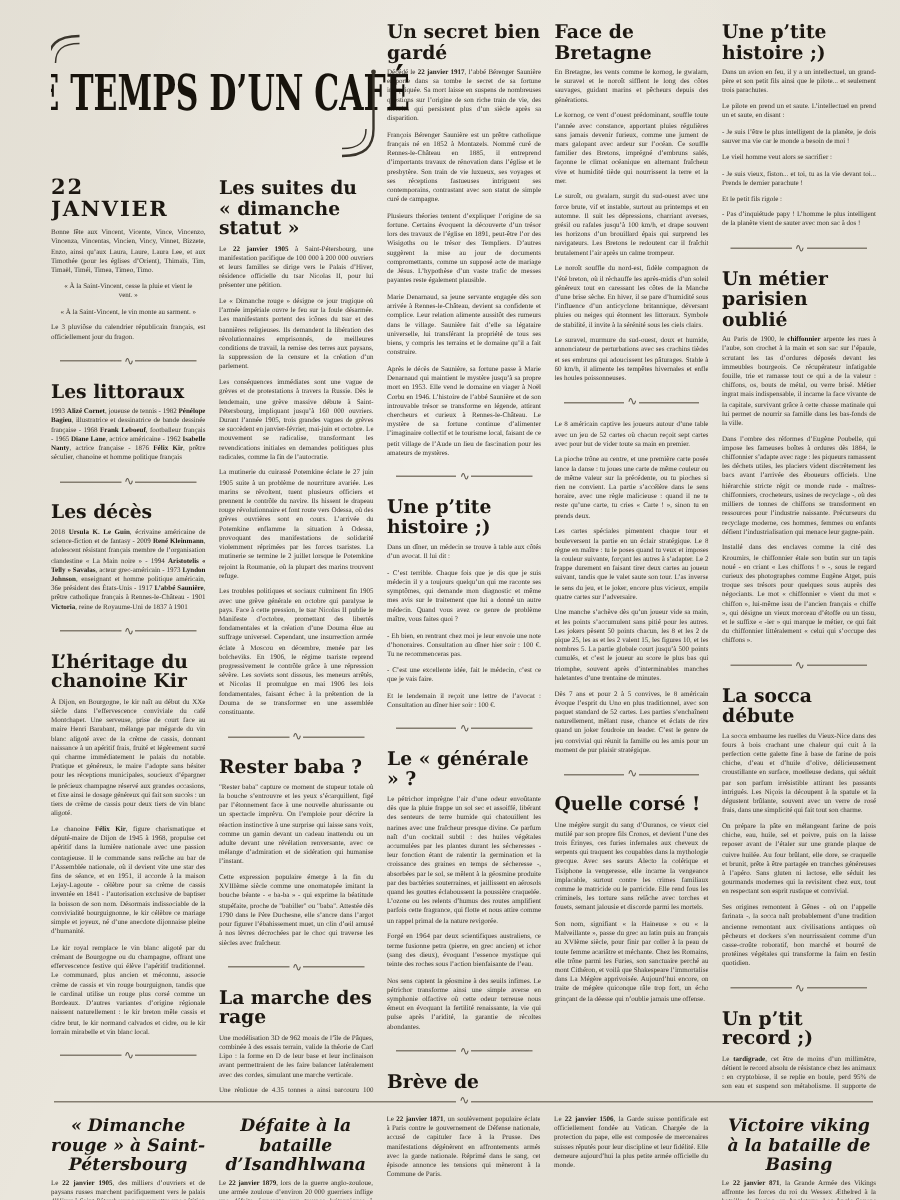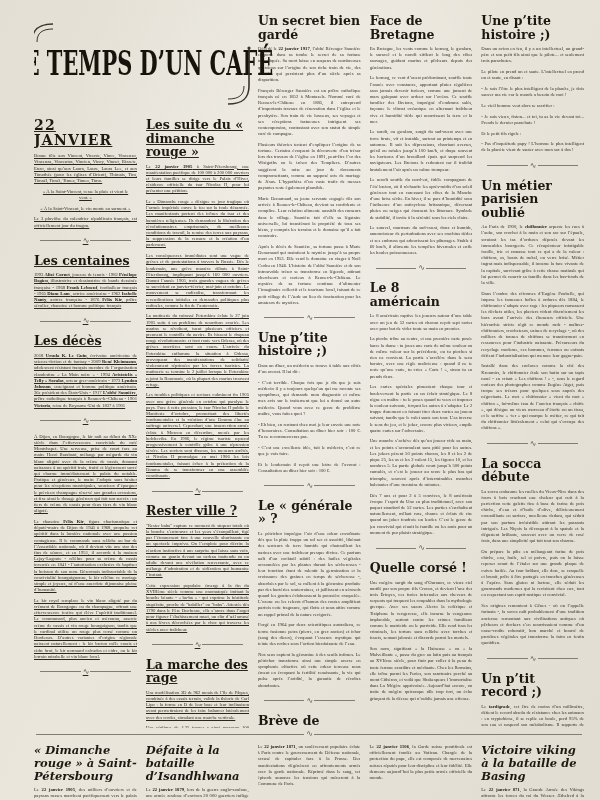--- a/index.html
+++ b/index.html
@@ -8,21 +8,21 @@
     background:#eae6dc;
     background-image:radial-gradient(ellipse at 50% 35%, rgba(255,255,255,.35), rgba(0,0,0,0) 60%),
                      linear-gradient(115deg, rgba(120,110,90,.06), rgba(0,0,0,0) 40%, rgba(120,110,90,.08));
     color:#2b261e;
     font-family:"Liberation Serif", serif;
     padding:12px 16px 8px 34px;
     overflow:hidden;
   }
   .top{display:flex;gap:9px;height:716px;overflow:hidden;}
   .left-group{flex:0 0 215px;display:flex;flex-direction:column;min-width:0;}
-  .left-cols{display:flex;gap:9px;flex:1;min-height:0;text-decoration:underline;}
+  .left-cols{display:flex;gap:9px;flex:1;min-height:0;}
   .col{flex:1 1 0;min-width:0;overflow:hidden;}
 
   
   .masthead{position:relative;height:86px;display:flex;align-items:center;justify-content:center;margin:8px 0 10px;}
   .masthead h1{
     margin:0;font-family:"DejaVu Serif", serif;font-weight:bold;color:#17130c;
     font-size:22px;letter-spacing:0px;white-space:nowrap;
     transform:scale(.95,1.5);transform-origin:center;
   }
   .orn{position:absolute;color:#3a352c;}
@@ -43,21 +43,21 @@
 
   
   .divider{display:flex;align-items:center;gap:2px;margin:8px 6px 9px;color:#5b554a;}
   .divider .dl{flex:1;border-top:1px solid #847d70;height:0;}
   .divider .sq{font-size:8px;line-height:1;letter-spacing:-1px;}
   .divider.major{margin:2px 2px 6px;}
 
   
   .bottom{display:flex;gap:9px;margin-top:2px;}
   .bottom .col{overflow:hidden;}
-  .bottom h2{font-style:italic;font-size:11.5px;line-height:1.12;margin:0 0 4px;}
+  .bottom h2{font-style:italic;font-size:11.5px;line-height:1.12;margin:0 0 4px;text-align:center;}
 </style>
 </head>
 <body>
 
 <div class="page">
   <div class="top">
 
     <div class="left-group">
       <header class="masthead">
         <svg class="orn l" width="26" height="60" viewBox="0 0 26 60">
@@ -80,64 +80,65 @@
               <p class="center">« À la Saint-Vincent, cesse la pluie et vient le vent. »</p>
               <p class="center">« À la Saint-Vincent, le vin monte au sarment. »</p>
               <p>Le 3 pluviôse du calendrier républicain français, est officiellement jour du fragon.</p>
             </article>
             <div class="divider">
               <span class="dl"></span>
               <span class="sq">∿</span>
               <span class="dl"></span>
             </div>
             <article>
-              <h2>Les centaines</h2>
+              <h2>Les littoraux</h2>
               <p>1993 <b>Alizé Cornet</b>, joueuse de tennis - 1982 <b>Pénélope Bagieu</b>, illustratrice et dessinatrice de bande dessinée française - 1968 <b>Frank Leboeuf</b>, footballeur français - 1965 <b>Diane Lane</b>, actrice américaine - 1962 <b>Isabelle Nanty</b>, actrice française - 1876 <b>Félix Kir</b>, prêtre séculier, chanoine et homme politique français</p>
             </article>
             <div class="divider">
               <span class="dl"></span>
               <span class="sq">∿</span>
               <span class="dl"></span>
             </div>
             <article>
               <h2>Les décès</h2>
               <p>2018 <b>Ursula K. Le Guin</b>, écrivaine américaine de science-fiction et de fantasy - 2009 <b>René Kleinmann</b>, adolescent résistant français membre de l’organisation clandestine « La Main noire » - 1994 <b>Aristotelis « Telly » Savalas</b>, acteur grec-américain - 1973 <b>Lyndon Johnson</b>, enseignant et homme politique américain, 36e président des États-Unis - 1917 <b>L’abbé Saunière</b>, prêtre catholique français à Rennes-le-Château - 1901 <b>Victoria</b>, reine de Royaume-Uni de 1837 à 1901</p>
             </article>
             <div class="divider">
               <span class="dl"></span>
               <span class="sq">∿</span>
               <span class="dl"></span>
             </div>
             <article>
+              <h2>L’héritage du chanoine Kir</h2>
               <p>À Dijon, en Bourgogne, le kir naît au début du XXe siècle dans l’effervescence conviviale du café Montchapet. Une serveuse, prise de court face au maire Henri Barabant, mélange par mégarde du vin blanc aligoté avec de la crème de cassis, donnant naissance à un apéritif frais, fruité et légèrement sucré qui charme immédiatement le palais du notable. Pratique et généreux, le maire l’adopte sans hésiter pour les réceptions municipales, soucieux d’épargner le précieux champagne réservé aux grandes occasions, et fixe ainsi le dosage généreux qui fait son succès : un tiers de crème de cassis pour deux tiers de vin blanc aligoté.</p>
               <p>Le chanoine <b>Félix Kir</b>, figure charismatique et député-maire de Dijon de 1945 à 1968, propulse cet apéritif dans la lumière nationale avec une passion contagieuse. Il le commande sans relâche au bar de l’Assemblée nationale, où il devient vite une star des fins de séance, et en 1951, il accorde à la maison Lejay-Lagoute - célèbre pour sa crème de cassis inventée en 1841 - l’autorisation exclusive de baptiser la boisson de son nom. Désormais indissociable de la convivialité bourguignonne, le kir célèbre ce mariage simple et joyeux, né d’une anecdote dijonnaise pleine d’humanité.</p>
               <p>Le kir royal remplace le vin blanc aligoté par du crémant de Bourgogne ou du champagne, offrant une effervescence festive qui élève l’apéritif traditionnel. Le communard, plus ancien et méconnu, associe crème de cassis et vin rouge bourguignon, tandis que le cardinal utilise un rouge plus corsé comme un Bordeaux. D’autres variantes d’origine régionale naissent naturellement : le kir breton mêle cassis et cidre brut, le kir normand calvados et cidre, ou le kir lorrain mirabelle et vin blanc local.</p>
             </article>
             <div class="divider">
               <span class="dl"></span>
               <span class="sq">∿</span>
               <span class="dl"></span>
             </div>
           </div>
         <div class="col">
             <article>
-              <h2>Les suite du « dimanche rouge »</h2>
+              <h2>Les suites du « dimanche statut »</h2>
               <p>Le <b>22 janvier 1905</b> à Saint-Pétersbourg, une manifestation pacifique de 100 000 à 200 000 ouvriers et leurs familles se dirige vers le Palais d’Hiver, résidence officielle du tsar Nicolas II, pour lui présenter une pétition.</p>
               <p>Le « Dimanche rouge » désigne ce jour tragique où l’armée impériale ouvre le feu sur la foule désarmée. Les manifestants portent des icônes du tsar et des bannières religieuses. Ils demandent la libération des révolutionnaires emprisonnés, de meilleures conditions de travail, la remise des terres aux paysans, la suppression de la censure et la création d’un parlement.</p>
               <p>Les conséquences immédiates sont une vague de grèves et de protestations à travers la Russie. Dès le lendemain, une grève massive débute à Saint-Pétersbourg, impliquant jusqu’à 160 000 ouvriers. Durant l’année 1905, trois grandes vagues de grèves se succèdent en janvier-février, mai-juin et octobre. Le mouvement se radicalise, transformant les revendications initiales en demandes politiques plus radicales, comme la fin de l’autocratie.</p>
               <p>La mutinerie du cuirassé Potemkine éclate le 27 juin 1905 suite à un problème de nourriture avariée. Les marins se révoltent, tuent plusieurs officiers et prennent le contrôle du navire. Ils hissent le drapeau rouge révolutionnaire et font route vers Odessa, où des grèves ouvrières sont en cours. L’arrivée du Potemkine enflamme la situation à Odessa, provoquant des manifestations de solidarité violemment réprimées par les forces tsaristes. La mutinerie se termine le 2 juillet lorsque le Potemkine rejoint la Roumanie, où la plupart des marins trouvent refuge.</p>
               <p>Les troubles politiques et sociaux culminent fin 1905 avec une grève générale en octobre qui paralyse le pays. Face à cette pression, le tsar Nicolas II publie le Manifeste d’octobre, promettant des libertés fondamentales et la création d’une Douma élue au suffrage universel. Cependant, une insurrection armée éclate à Moscou en décembre, menée par les bolcheviks. En 1906, le régime tsariste reprend progressivement le contrôle grâce à une répression sévère. Les soviets sont dissous, les meneurs arrêtés, et Nicolas II promulgue en mai 1906 les lois fondamentales, faisant échec à la prétention de la Douma de se transformer en une assemblée constituante.</p>
             </article>
             <div class="divider">
               <span class="dl"></span>
               <span class="sq">∿</span>
               <span class="dl"></span>
             </div>
             <article>
-              <h2>Rester ville ?</h2>
+              <h2>Rester baba ?</h2>
               <p>"Rester baba" capture ce moment de stupeur totale où la bouche s’entrouvre et les yeux s’écarquillent, figé par l’étonnement face à une nouvelle ahurissante ou un spectacle imprévu. On l’emploie pour décrire la réaction instinctive à une surprise qui laisse sans voix, comme un gamin devant un cadeau inattendu ou un adulte devant une révélation renversante, avec ce mélange d’admiration et de sidération qui humanise l’instant.</p>
               <p>Cette expression populaire émerge à la fin du XVIIIème siècle comme une onomatopée imitant la bouche béante - « ba-ba » - qui exprime la béatitude stupéfaite, proche de "babiller" ou "baba". Attestée dès 1790 dans le Père Duchesne, elle s’ancre dans l’argot pour figurer l’ébahissement muet, un clin d’œil amusé à nos lèvres décrochées par le choc qui traverse les siècles avec fraîcheur.</p>
             </article>
             <div class="divider">
               <span class="dl"></span>
               <span class="sq">∿</span>
               <span class="dl"></span>
             </div>
             <article>
               <h2>La marche des rage</h2>
@@ -198,21 +199,20 @@
           <p>Le suroît, ou gwalarn, surgit du sud-ouest avec une force brute, vif et instable, surtout au printemps et en automne. Il suit les dépressions, charriant averses, grésil ou rafales jusqu’à 100 km/h, et drape souvent les horizons d’un brouillard épais qui surprend les navigateurs. Les Bretons le redoutent car il fraîchit brutalement l’air après un calme trompeur.</p>
           <p>Le noroît souffle du nord-est, fidèle compagnon de l’été breton, où il réchauffe les après-midis d’un soleil généreux tout en caressant les côtes de la Manche d’une brise sèche. En hiver, il se pare d’humidité sous l’influence d’un anticyclone britannique, déversant pluies ou neiges qui étonnent les littoraux. Symbole de stabilité, il invite à la sérénité sous les ciels clairs.</p>
           <p>Le suravel, murmure du sud-ouest, doux et humide, annonciateur de perturbations avec ses crachins tièdes et ses embruns qui adoucissent les pâturages. Stable à 60 km/h, il alimente les tempêtes hivernales et enfle les houles poissonneuses.</p>
         </article>
         <div class="divider">
           <span class="dl"></span>
           <span class="sq">∿</span>
           <span class="dl"></span>
         </div>
         <article>
-          <h2>Le 8 américain</h2>
           <p>Le 8 américain captive les joueurs autour d’une table avec un jeu de 52 cartes où chacun reçoit sept cartes avec pour but de vider toute sa main en premier.</p>
           <p>La pioche trône au centre, et une première carte posée lance la danse : tu joues une carte de même couleur ou de même valeur sur la précédente, ou tu pioches si rien ne convient. La partie s’accélère dans le sens horaire, avec une règle malicieuse : quand il ne te reste qu’une carte, tu cries « Carte ! », sinon tu en prends deux.</p>
           <p>Les cartes spéciales pimentent chaque tour et bouleversent la partie en un éclair stratégique. Le 8 règne en maître : tu le poses quand tu veux et imposes la couleur suivante, forçant les autres à s’adapter. Le 2 frappe durement en faisant tirer deux cartes au joueur suivant, tandis que le valet saute son tour. L’as inverse le sens du jeu, et le joker, encore plus vicieux, empile quatre cartes sur l’adversaire.</p>
           <p>Une manche s’achève dès qu’un joueur vide sa main, et les points s’accumulent sans pitié pour les autres. Les jokers pèsent 50 points chacun, les 8 et les 2 de pique 25, les as et les 2 valent 15, les figures 10, et les nombres 5. La partie globale court jusqu’à 500 points cumulés, et c’est le joueur au score le plus bas qui triomphe, souvent après d’interminables manches haletantes d’une trentaine de minutes.</p>
           <p>Dès 7 ans et pour 2 à 5 convives, le 8 américain évoque l’esprit du Uno en plus traditionnel, avec son paquet standard de 52 cartes. Les parties s’enchaînent naturellement, mêlant ruse, chance et éclats de rire quand un joker foudroie un leader. C’est le genre de jeu convivial qui réunit la famille ou les amis pour un moment de pur plaisir stratégique.</p>
         </article>
         <div class="divider">
           <span class="dl"></span>
           <span class="sq">∿</span>
           <span class="dl"></span>

